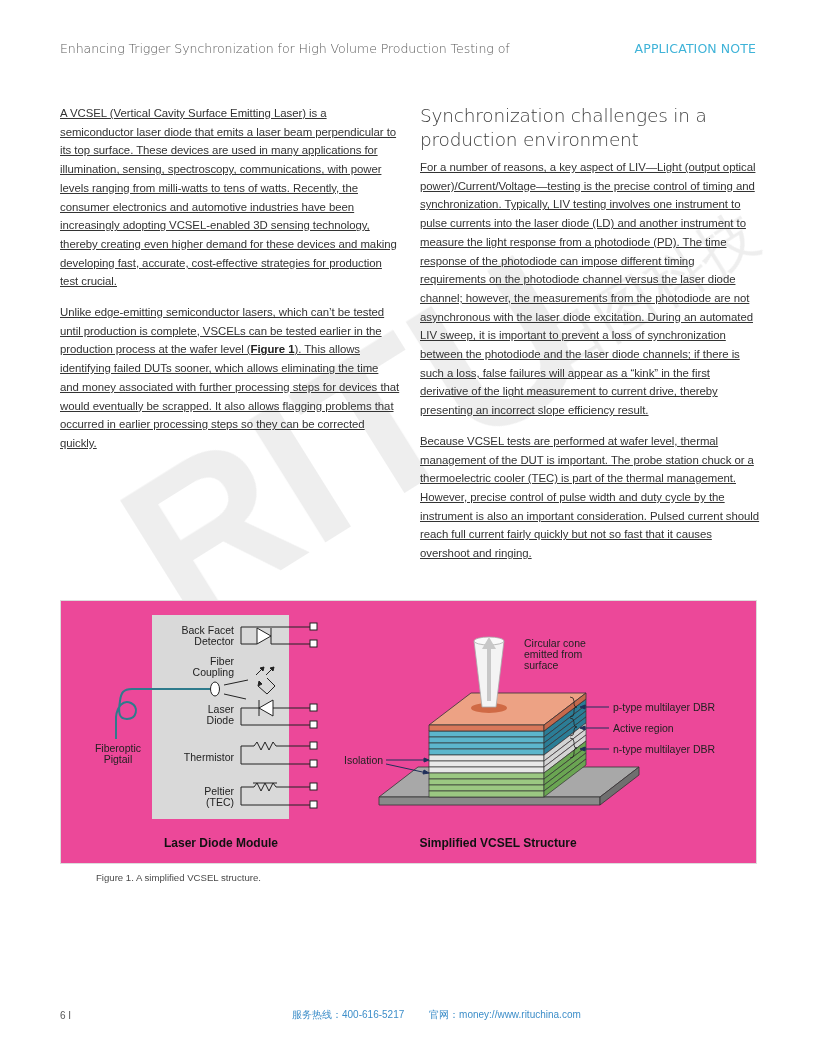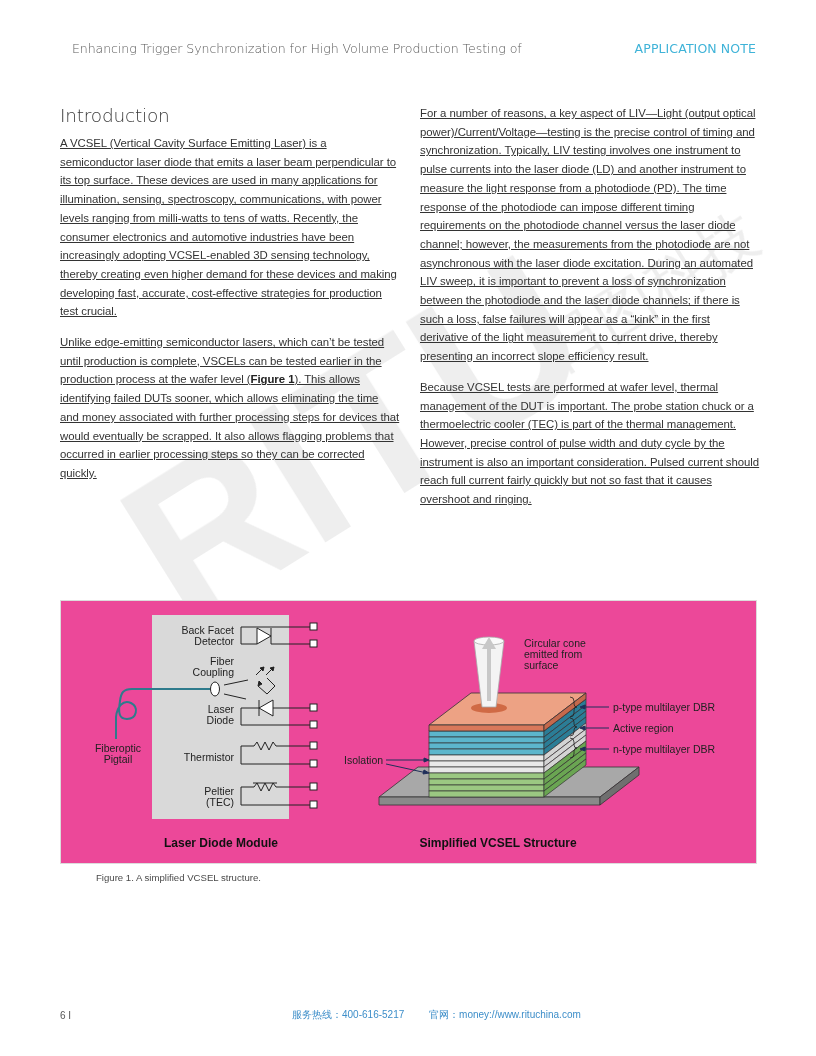--- a/index.html
+++ b/index.html
@@ -1,17 +1,17 @@
 <!DOCTYPE html>
 <html><head>
 <meta charset="utf-8">
 <style>
   html, body { margin: 0; padding: 0; background: #ffffff; }
   body { width: 816px; height: 1056px; position: relative; overflow: hidden; font-family: "Liberation Sans", sans-serif; color: #3a3a3a; }
-  .hdr-title { position: absolute; left: 72px; top: 41px; font-size: 12.6px; line-height: 15px; color: #5a5a5a; font-family: "DejaVu Sans", sans-serif; font-weight: 300; letter-spacing: -0.1px; width: 520px; }
+  .hdr-title { position: absolute; left: 60px; top: 41px; font-size: 12.6px; line-height: 15px; color: #5a5a5a; font-family: "DejaVu Sans", sans-serif; font-weight: 300; letter-spacing: -0.1px; width: 520px; }
   .hdr-title div { white-space: nowrap; }
   .hdr-tag { position: absolute; right: 60px; top: 41px; font-size: 12.5px; color: #3fb3d8; font-family: "DejaVu Sans", sans-serif; letter-spacing: 0.1px; text-align: center; }
   .watermark { position: absolute; left: 0; top: 0; width: 816px; height: 1056px; pointer-events: none; }
   .col { position: absolute; top: 104px; width: 340px; }
   .col-left { left: 60px; }
   .col-right { left: 420px; width: 340px; }
   h2 { margin: 0 0 6px 0; font-family: "DejaVu Sans", sans-serif; font-weight: 300; font-size: 18.5px; line-height: 24px; color: #3c3c3c; letter-spacing: -0.2px; }
   p { margin: 0 0 12px 0; font-size: 11.4px; line-height: 18.7px; color: #333; letter-spacing: -0.05px; text-decoration: underline; }
   b { font-weight: bold; color: #222; }
   .figure-box { position: absolute; left: 60px; top: 600px; width: 695px; height: 262px; border: 1px solid #dcdcdc; background: #ec4899; }
@@ -30,26 +30,26 @@
     <text x="530" y="330" font-size="60" transform="rotate(-32 620 300)">日图科技</text>
   </g>
 </svg>
 
 <div class="hdr-title">
   <div>Enhancing Trigger Synchronization for High Volume Production Testing of</div>
 </div>
 <div class="hdr-tag">APPLICATION NOTE</div>
 
 <div class="col col-left">
-  <h2>Introduction</h2>
   <p>A VCSEL (Vertical Cavity Surface Emitting Laser) is a semiconductor laser diode that emits a laser beam perpendicular to its top surface. These devices are used in many applications for illumination, sensing, spectroscopy, communications, with power levels ranging from milli-watts to tens of watts. Recently, the consumer electronics and automotive industries have been increasingly adopting VCSEL-enabled 3D sensing technology, thereby creating even higher demand for these devices and making developing fast, accurate, cost-effective strategies for production test crucial.</p>
   <p><span>Unlike edge-emitting semiconductor lasers, which can’t be tested until production is complete, VSCELs can be tested earlier in the production process at the wafer level (</span><b>Figure 1</b><span>). This allows identifying failed DUTs sooner, which allows eliminating the time and money associated with further processing steps for devices that would eventually be scrapped. It also allows flagging problems that occurred in earlier processing steps so they can be corrected quickly.</span></p>
 </div>
 
 <div class="col col-right">
+  <h2>Synchronization challenges in a production environment</h2>
   <p>For a number of reasons, a key aspect of LIV—Light (output optical power)/Current/Voltage—testing is the precise control of timing and synchronization. Typically, LIV testing involves one instrument to pulse currents into the laser diode (LD) and another instrument to measure the light response from a photodiode (PD). The time response of the photodiode can impose different timing requirements on the photodiode channel versus the laser diode channel; however, the measurements from the photodiode are not asynchronous with the laser diode excitation. During an automated LIV sweep, it is important to prevent a loss of synchronization between the photodiode and the laser diode channels; if there is such a loss, false failures will appear as a “kink” in the first derivative of the light measurement to current drive, thereby presenting an incorrect slope efficiency result.</p>
   <p>Because VCSEL tests are performed at wafer level, thermal management of the DUT is important. The probe station chuck or a thermoelectric cooler (TEC) is part of the thermal management. However, precise control of pulse width and duty cycle by the instrument is also an important consideration. Pulsed current should reach full current fairly quickly but not so fast that it causes overshoot and ringing.</p>
 </div>
 
 <div class="figure-box">
   <svg width="695" height="262" viewBox="0 0 695 262">
 
     <g>
       <rect x="91" y="14" width="137" height="204" fill="#d9d9d9"></rect>
 

